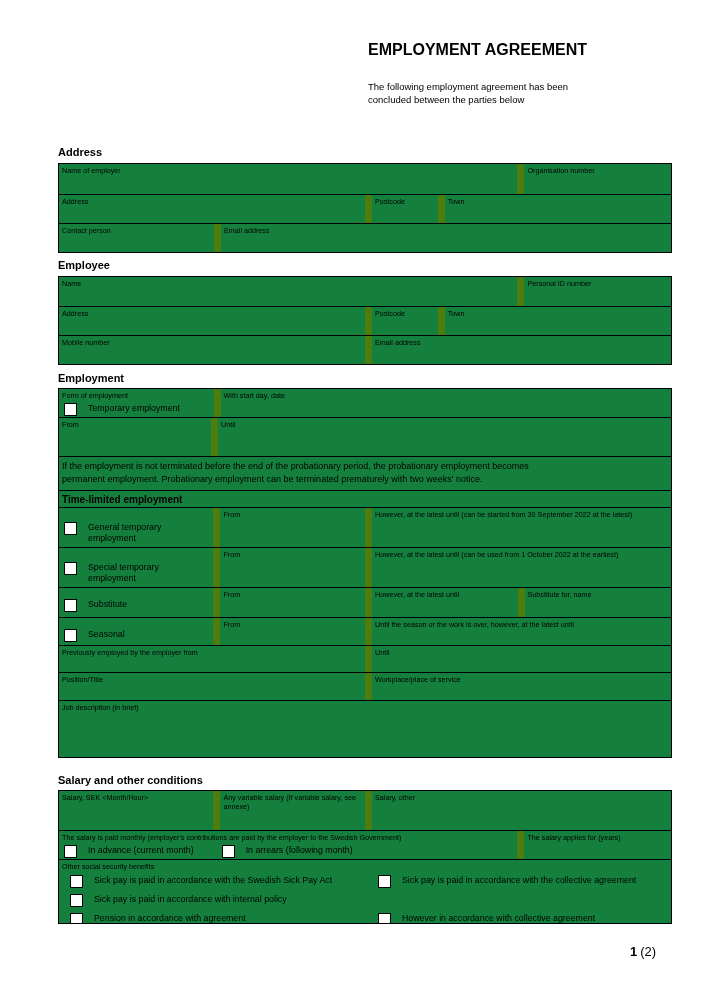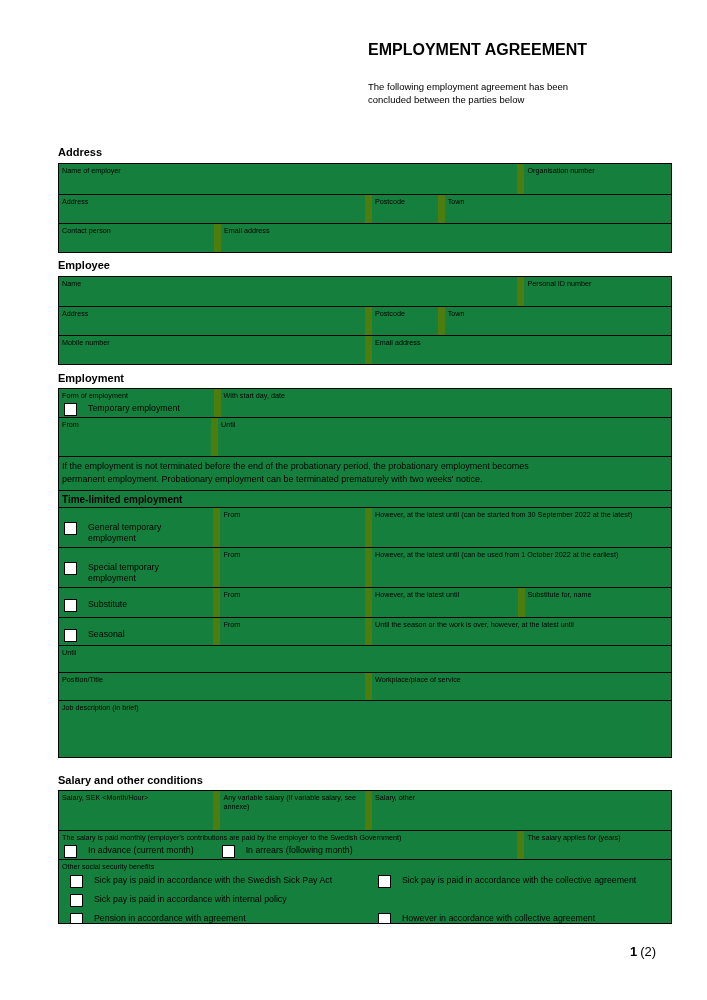--- a/index.html
+++ b/index.html
@@ -201,20 +201,23 @@
       </div>
       <div class="cell w152">
           <div class="lbl">From</div>
         </div>
       <div class="cell w307">
           <div class="lbl">Until the season or the work is over, however, at the latest until</div>
         </div>
     </div>
     <div class="row h27">
       <div class="cell w307">
+          <div class="lbl">Previously employed by the employer from</div>
+        </div>
+      <div class="cell w307">
           <div class="lbl">Until</div>
         </div>
     </div>
     <div class="row h28">
       <div class="cell w307">
           <div class="lbl">Position/Title</div>
         </div>
       <div class="cell w307">
           <div class="lbl">Workplace/place of service</div>
         </div>

